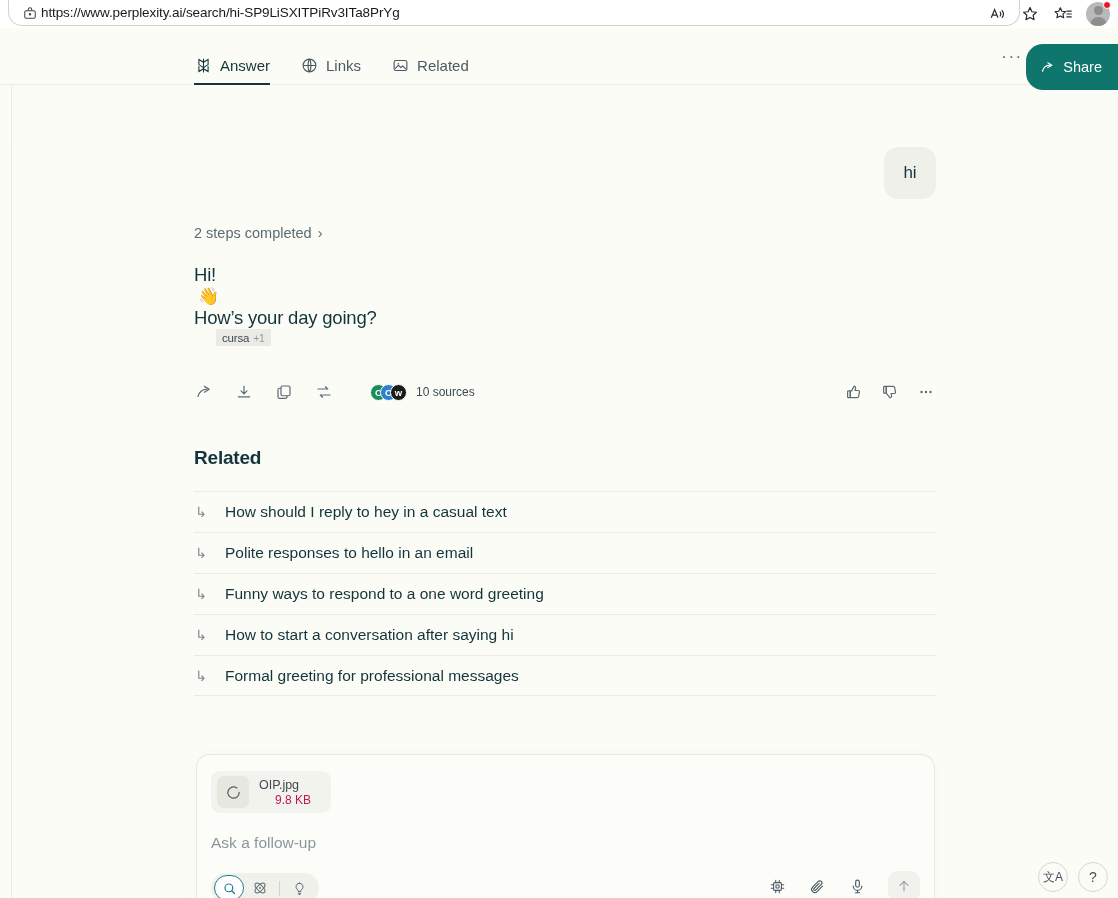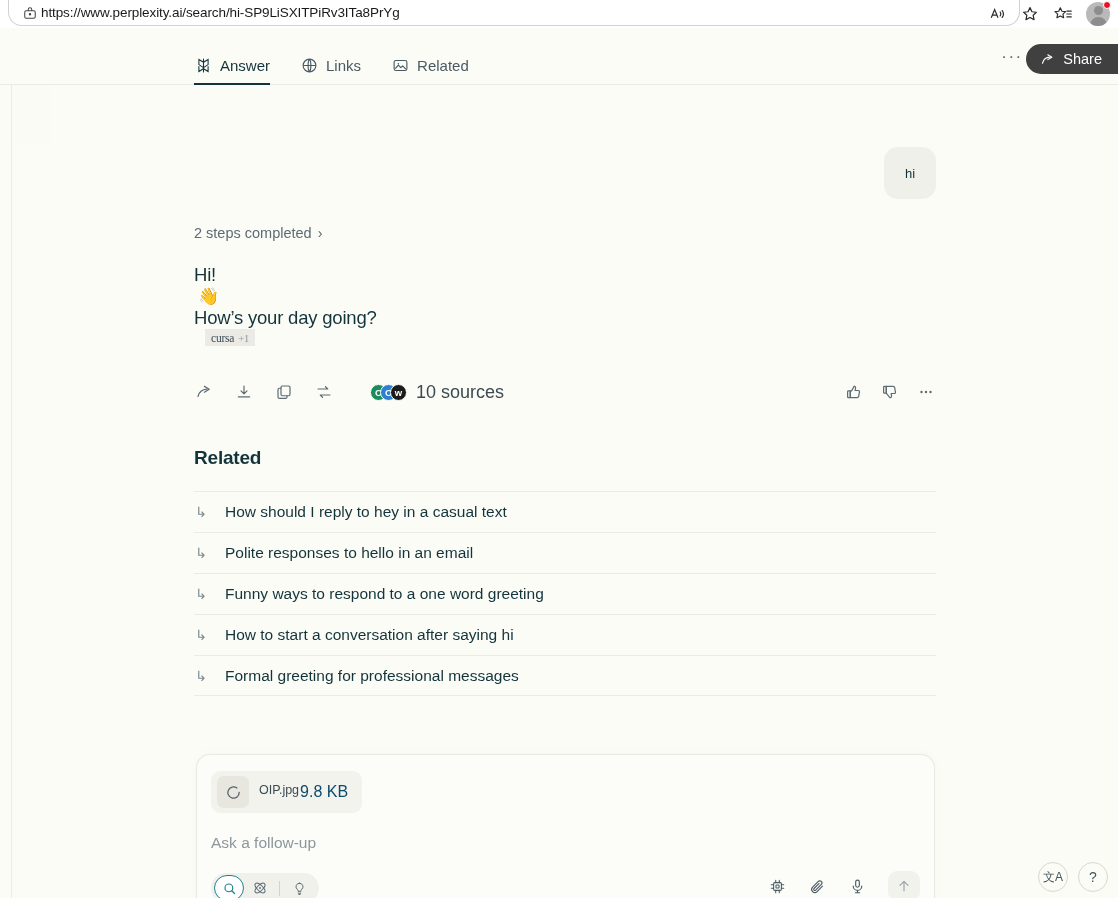--- a/index.html
+++ b/index.html
@@ -96,56 +96,56 @@
   .tab .ticon { display: flex; align-items: center; justify-content: center; width: 18px; height: 18px; }
 
   .dots-btn {
     position: absolute; right: 92px; top: 17px;
     width: 28px; height: 24px;
     display: flex; align-items: center; justify-content: center;
     color: #5b6b73; font-size: 17px; letter-spacing: 1.5px; cursor: pointer;
   }
   .share-btn {
     position: absolute; right: 0px; top: 16px;
-    height: 30px; padding: 0 16px 0 14px;
-    background: #404040; color: #ffffff;
+    height: 46px; padding: 0 16px 0 14px;
+    background: #0f766e; color: #ffffff;
     border-radius: 17px 0 0 17px;
     display: flex; align-items: center; gap: 8px;
     font-size: 14.5px; cursor: pointer;
   }
 
   
   .content { position: absolute; left: 194px; top: 57px; width: 742px; }
 
   .user-bubble-row { display: flex; justify-content: flex-end; padding-top: 62px; }
   .user-bubble {
     width: 52px; height: 52px; border-radius: 14px;
     background: #f0f0eb;
     display: flex; align-items: center; justify-content: center;
-    font-size: 13px; color: #13343b;
+    font-size: 17px; color: #13343b;
   }
 
   .steps {
     display: inline-flex; align-items: center; gap: 6px;
     margin-top: 26px;
     font-size: 14.5px; color: #5b6b73; cursor: pointer;
   }
 
   .answer-line {
     margin-top: 22px;
     font-size: 18.5px; color: #13343b; letter-spacing: -0.2px;
     display: flex; align-items: flex-start; gap: 0px; flex-wrap: wrap; flex-direction: column;
   }
   .wave { font-size: 17px; margin: 0 7px 0 4px; }
   .cite {
     display: inline-flex; align-items: baseline; gap: 4px;
-    margin-left: 11px;
+    margin-left: 22px;
     background: #eceae4; border-radius: 0;
     padding: 2.5px 6px;
-    font-family: Liberation Serif, serif;
+    font-family: Liberation Sans, sans-serif;
     font-size: 11.5px; color: #3c4a52; cursor: pointer;
   }
   .cite .plus { color: #8d9aa1; font-size: 10.5px; }
 
   .toolbar {
     margin-top: 29px; height: 34px;
     display: flex; align-items: center; justify-content: space-between;
   }
   .toolbar-left { display: flex; align-items: center; gap: 20px; }
   .tb-icon {
@@ -156,21 +156,21 @@
     display: flex; align-items: center; gap: 9px; margin-left: 16px; cursor: pointer;
   }
   .src-stack { display: flex; align-items: center; }
   .src-av {
     width: 17px; height: 17px; border-radius: 50%;
     display: flex; align-items: center; justify-content: center;
     font-size: 9.5px; font-weight: bold; color: #fff;
     border: 1.5px solid #fcfcf7;
   }
   .src-av:not(:first-child) { margin-left: -7px; }
-  .sources-label { font-size: 18px; color: #3c4a52; }
+  .sources-label { font-size: 12px; color: #3c4a52; }
   .toolbar-right { display: flex; align-items: center; gap: 16px; }
 
   
   .related-title {
     margin-top: 38px;
     font-size: 19px; font-weight: bold; color: #13343b; letter-spacing: -0.2px;
   }
   .related-list { margin-top: 22px; }
   .related-item {
     display: flex; align-items: center; gap: 17px;
@@ -197,23 +197,23 @@
     height: 42px; min-width: 120px;
     background: #f3f3ee; border-radius: 9px;
     display: flex; align-items: center; gap: 10px;
     padding: 0 14px 0 6px;
   }
   .attach-thumb {
     width: 32px; height: 32px; border-radius: 7px;
     background: #e7e7e0;
     display: flex; align-items: center; justify-content: center;
   }
-  .attach-meta { display: flex; flex-direction: row; gap: 1px; }
+  .attach-meta { display: flex; flex-direction: column; gap: 1px; }
   .attach-name { font-size: 12.5px; color: #3c4a52; }
-  .attach-size { font-size: 16px; color: #0c4a6e; }
+  .attach-size { font-size: 12px; color: #be185d; margin-left: 16px; }
 
   .placeholder {
     position: absolute; left: 14px; top: 79px;
     font-size: 15.5px; color: #8c979d;
   }
 
   .mode-pill {
     position: absolute; left: 14px; top: 118px;
     height: 30px;
     background: #f1f1ec; border-radius: 15px;

